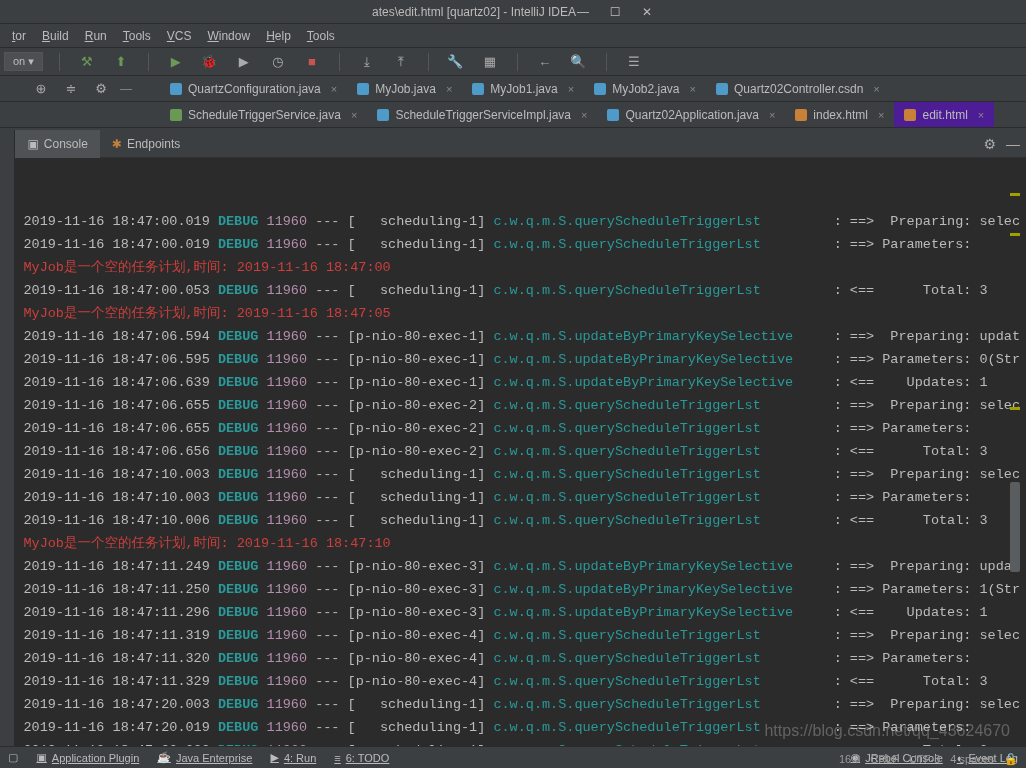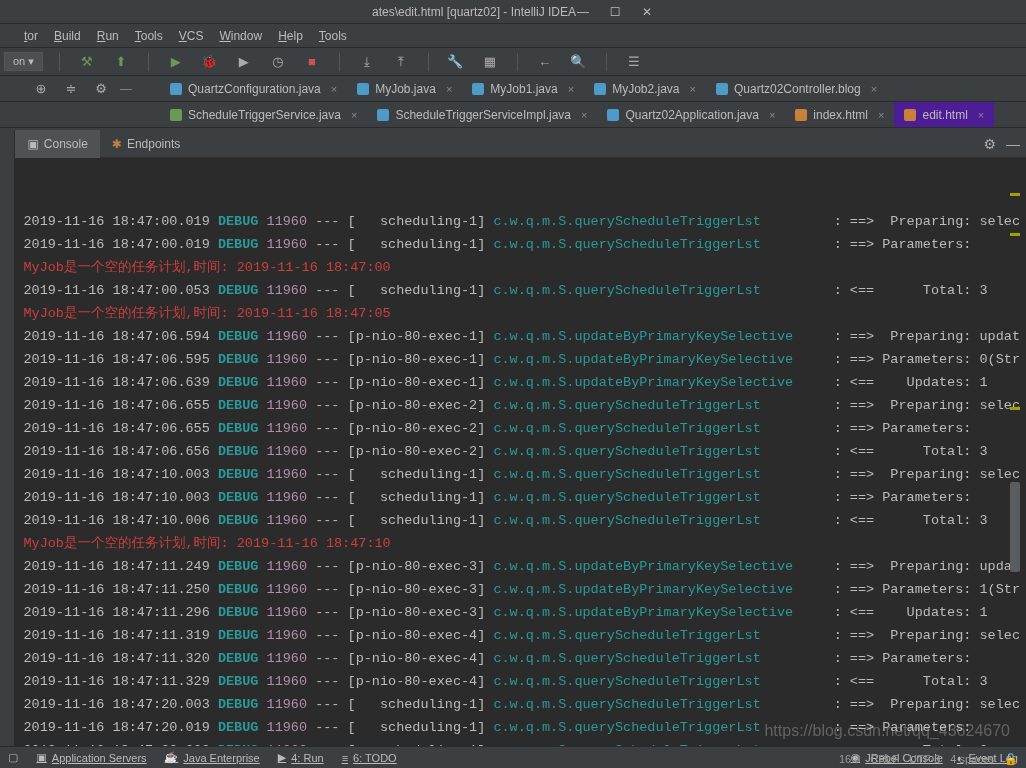--- a/index.html
+++ b/index.html
@@ -17,21 +17,21 @@
   padding: 0 6px; color: #bbb;
   justify-content: center;
   border-bottom: 1px solid #2b2b2b;
 }
 .titlebar .left { display:flex; align-items:center; gap:6px;}
 .titlebar .winbtns { display:flex; gap:18px; color:#bbb;}
 .winbtn { width:14px; text-align:center;}
 .menubar {
   height: 24px; background: #3c3f41;
   display: flex; align-items: center;
-  padding: 0 18px; gap: 4px;
+  padding: 0 6px; gap: 4px;
   border-bottom: 1px solid #2b2b2b;
 }
 .menubar span { padding: 2px 6px; color:#bbb;}
 .menubar span:first-letter { text-decoration: underline;}
 .toolbar {
   height: 28px; background: #3c3f41;
   display: flex; align-items: center;
   padding: 0 4px; gap:12px;
   border-bottom: 1px solid #2b2b2b;
 }
@@ -201,21 +201,21 @@
       <span>MyJob1.java</span>
       <span class="closex">×</span>
     </div>
   <div class="tab">
       <span class="ficon java"></span>
       <span>MyJob2.java</span>
       <span class="closex">×</span>
     </div>
   <div class="tab">
       <span class="ficon java"></span>
-      <span>Quartz02Controller.blog</span>
+      <span>Quartz02Controller.csdn</span>
       <span class="closex">×</span>
     </div>
 </div>
 
 <div class="tabbar2">
   <div class="tab">
       <span class="ficon javai"></span>
       <span>ScheduleTriggerService.java</span>
       <span class="closex">×</span>
     </div>
@@ -269,21 +269,21 @@
       </div>
     </div>
   </div>
 </div>
 
 <div class="watermark">https://blog.csdn.net/qq_43624670</div>
 
 <div class="statusbar">
   <div class="btmleft">
     <span>▢</span>
-    <span class="sbitem">▣ <span>Application Servers</span></span>
+    <span class="sbitem">▣ <span>Application Plugin</span></span>
     <span class="sbitem">☕ <span>Java Enterprise</span></span>
     <span class="sbitem">▶ <span>4: Run</span></span>
     <span class="sbitem">≡ <span>6: TODO</span></span>
   </div>
   <div class="btmright">
     <span class="sbitem">◉ <span>JRebel Console</span></span>
     <span class="sbitem">◐ <span>Event Log</span></span>
   </div>
 </div>
 <div style="position:absolute;right:8px;bottom:2px;font-size:11px;color:#999;display:flex;gap:10px;">

